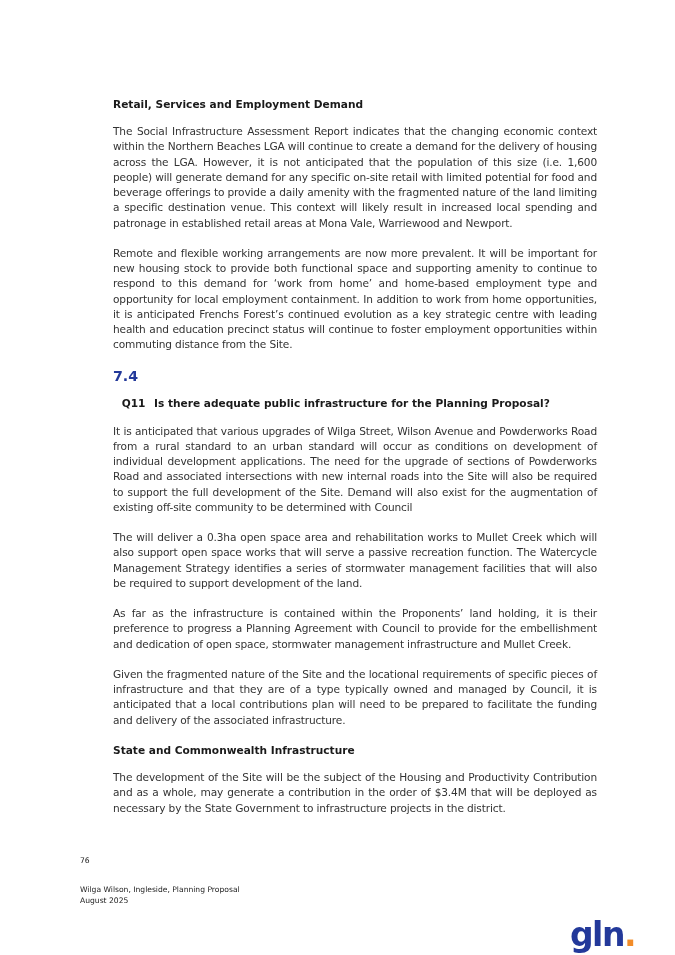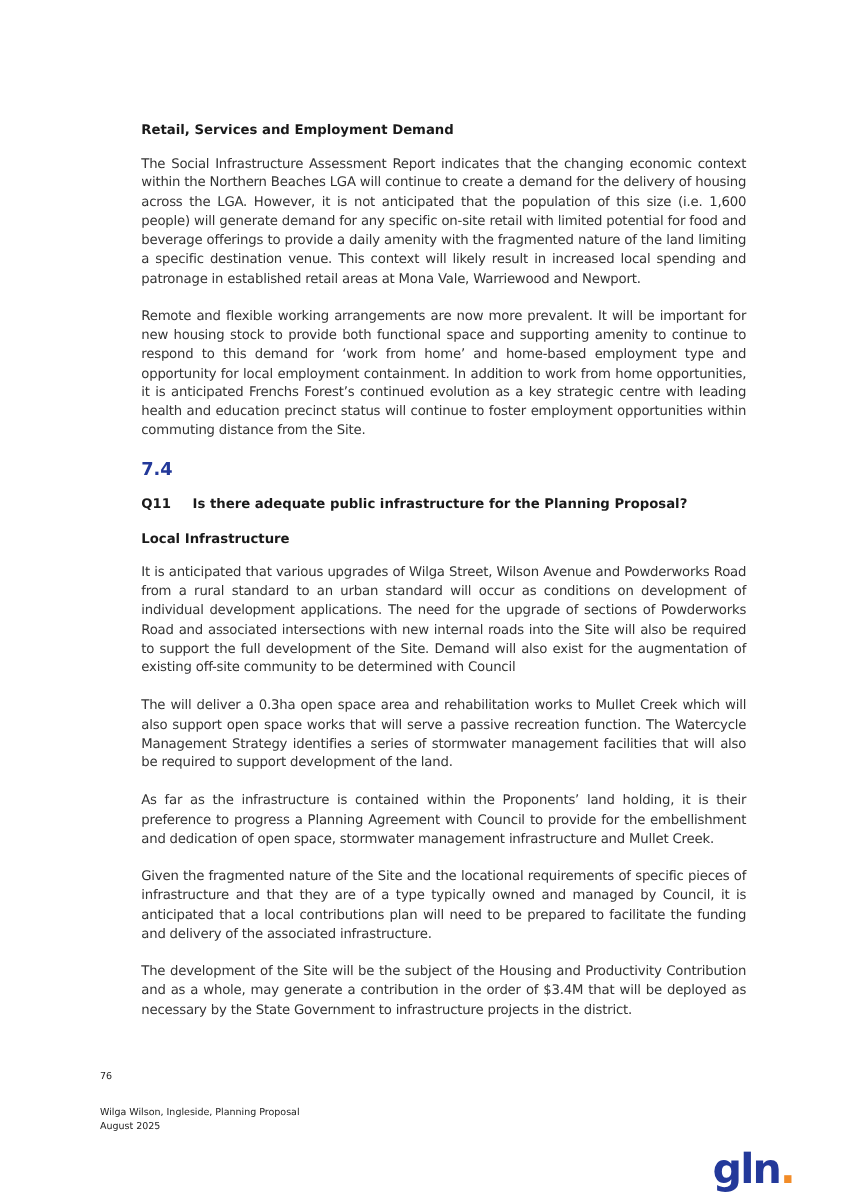--- a/index.html
+++ b/index.html
@@ -5,21 +5,21 @@
     html, body { margin: 0; padding: 0; background: #ffffff; }
     body { width: 675px; height: 955px; position: relative; overflow: hidden;
            font-family: "DejaVu Sans", sans-serif; color: #2b2b2b; }
     .page { position: absolute; left: 0; top: 0; width: 539px; height: 955px; background: #fff; }
     .content { position: absolute; left: 113px; top: 97px; width: 484px; }
     .h3 { font-weight: bold; font-size: 10.6px; line-height: 15.2px; color: #1a1a1a; margin: 0 0 12px 0; }
     .p { font-size: 10.6px; line-height: 15.25px; text-align: justify; margin: 0 0 15px 0; color: #333; letter-spacing: -0.15px; }
     .h2 { font-weight: bold; font-size: 14.2px; line-height: 20px; color: #23399a; margin: 3px 0 10px 0; display: flex; }
     .h2 .num { width: 58px; display: inline-block; }
     .q { font-weight: bold; font-size: 10.6px; line-height: 15px; color: #1a1a1a; margin: 0 0 13px 0; display: flex; }
-    .q .num { width: 41px; display: inline-block; }
+    .q .num { width: 41px; display: inline-block; text-align: center; }
     .footer { position: absolute; left: 80px; }
     .page-num { top: 856px; font-size: 7.6px; color: #222; }
     .footer-title { top: 884px; font-size: 7.6px; line-height: 11px; color: #222; }
     .logo { position: absolute; left: 570px; top: 917px; font-size: 33px; font-weight: bold; color: #23399a;
             letter-spacing: -1.5px; line-height: 36px; font-family: "DejaVu Sans", sans-serif; }
     .logo .dot { color: #f28c28; }
   </style>
 </head>
 <body>
 
@@ -32,26 +32,26 @@
 
     <div class="h2">
       <span class="num">7.4</span>
     </div>
 
     <div class="q">
       <span class="num">Q11</span>
       <span>Is there adequate public infrastructure for the Planning Proposal?</span>
     </div>
 
-    <div class="h3">Local Infrastructure</div>
     <p class="p">It is anticipated that various upgrades of Wilga Street, Wilson Avenue and Powderworks Road from a rural standard to an urban standard will occur as conditions on development of individual development applications. The need for the upgrade of sections of Powderworks Road and associated intersections with new internal roads into the Site will also be required to support the full development of the Site. Demand will also exist for the augmentation of existing off-site community to be determined with Council</p>
     <p class="p">The will deliver a 0.3ha open space area and rehabilitation works to Mullet Creek which will also support open space works that will serve a passive recreation function. The Watercycle Management Strategy identifies a series of stormwater management facilities that will also be required to support development of the land.</p>
     <p class="p">As far as the infrastructure is contained within the Proponents’ land holding, it is their preference to progress a Planning Agreement with Council to provide for the embellishment and dedication of open space, stormwater management infrastructure and Mullet Creek.</p>
     <p class="p">Given the fragmented nature of the Site and the locational requirements of specific pieces of infrastructure and that they are of a type typically owned and managed by Council, it is anticipated that a local contributions plan will need to be prepared to facilitate the funding and delivery of the associated infrastructure.</p>
 
+    <div class="h3">State and Commonwealth Infrastructure</div>
     <p class="p">The development of the Site will be the subject of the Housing and Productivity Contribution and as a whole, may generate a contribution in the order of $3.4M that will be deployed as necessary by the State Government to infrastructure projects in the district.</p>
   </div>
 
   <div class="footer page-num">76</div>
   <div class="footer footer-title">
     <div>Wilga Wilson, Ingleside, Planning Proposal</div>
     <div>August 2025</div>
   </div>
 
   <div class="logo"><span>gln</span><span class="dot">.</span></div>

